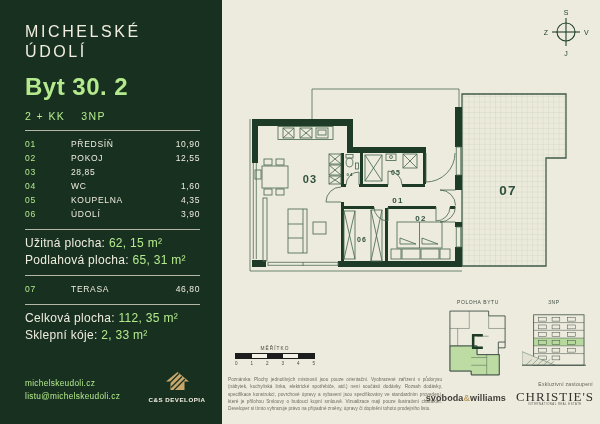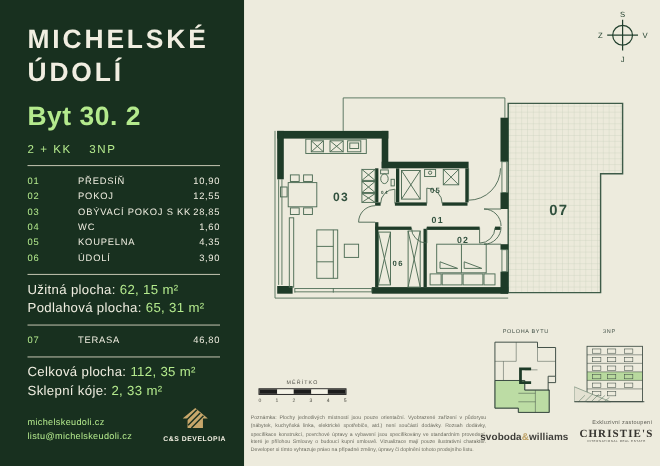--- a/index.html
+++ b/index.html
@@ -1,19 +1,19 @@
 <!DOCTYPE html>
 <html><head>
 <meta charset="utf-8">
 <style>
   html,body{margin:0;padding:0;}
   .page{width:600px;height:424px;display:flex;overflow:hidden;font-family:"Liberation Sans",sans-serif;background:#edebdd;}
   
   .sidebar{position:relative;width:222px;height:424px;box-sizing:border-box;background:#18301f;padding:22px 22px 0 25px;flex:0 0 auto;}
-  .logo{font-size:24px;font-weight:700;letter-spacing:2.6px;color:#f1eee1;line-height:1.25;}
+  .logo{font-size:16px;font-weight:400;letter-spacing:2.6px;color:#f1eee1;line-height:1.25;}
   .unit-title{font-size:24px;font-weight:600;letter-spacing:.5px;color:#b4ea8d;margin:11px 0 0;}
   .unit-meta{display:flex;gap:16px;margin-top:9px;font-size:10.5px;letter-spacing:1.4px;color:#b4ea8d;font-weight:400;}
   .rule{height:1px;background:#dcd9c6;opacity:.8;margin:8px 0 6px;}
   .trow{display:grid;grid-template-columns:46px 1fr auto;align-items:center;height:14px;font-size:8.5px;}
   .trow .num{color:#b4ea8d;letter-spacing:.8px;}
   .trow .nm{color:#efede0;letter-spacing:.7px;}
   .trow .ar{color:#efede0;letter-spacing:.6px;}
   .sum{margin:3px 0;font-size:12px;color:#efede0;letter-spacing:.3px;}
   .sum .val{color:#b4ea8d;}
   .foot-contact{position:absolute;left:25px;bottom:20px;font-size:8.3px;line-height:1.65;color:#b4ea8d;letter-spacing:.3px;}
@@ -42,21 +42,21 @@
   .mini{position:absolute;width:72px;text-align:center;}
   .mini .mlab{font-size:5px;letter-spacing:.6px;color:#3f4d44;margin-bottom:4px;}
   .poloha{left:220px;top:299px;}
   .elev{left:296px;top:299px;}
   .exk{position:absolute;left:285px;top:381px;width:86px;text-align:right;font-size:5px;color:#5b5b52;letter-spacing:.3px;}
   .agencies{position:absolute;left:254px;top:390px;width:118px;display:flex;align-items:center;justify-content:flex-end;gap:5px;}
   .sw{font-size:9px;font-weight:700;color:#3f3e3a;letter-spacing:.1px;}
   .sw .amp{color:#bd9f63;}
   .agency-sep{width:1px;height:11px;background:#b9b7ad;}
   .christies{text-align:center;line-height:1;}
-  .christies .c1{font-family:"Liberation Serif",serif;font-size:10px;letter-spacing:1px;color:#35332e;font-weight:bold;}
+  .christies .c1{font-family:"Liberation Serif",serif;font-size:13px;letter-spacing:1px;color:#35332e;}
   .christies .c2{font-size:2.7px;letter-spacing:.55px;color:#55534c;margin-top:1px;}
 </style>
 </head>
 <body>
 
 <div class="page">
 
   <aside class="sidebar">
     <div class="logo">
       <div>MICHELSKÉ</div>
@@ -75,21 +75,20 @@
         <span class="nm">PŘEDSÍŇ</span>
         <span class="ar">10,90</span>
       </div>
       <div class="trow">
         <span class="num">02</span>
         <span class="nm">POKOJ</span>
         <span class="ar">12,55</span>
       </div>
       <div class="trow">
         <span class="num">03</span>
-        <span class="nm">OBÝVACÍ POKOJ S KK</span>
         <span class="ar">28,85</span>
       </div>
       <div class="trow">
         <span class="num">04</span>
         <span class="nm">WC</span>
         <span class="ar">1,60</span>
       </div>
       <div class="trow">
         <span class="num">05</span>
         <span class="nm">KOUPELNA</span>

